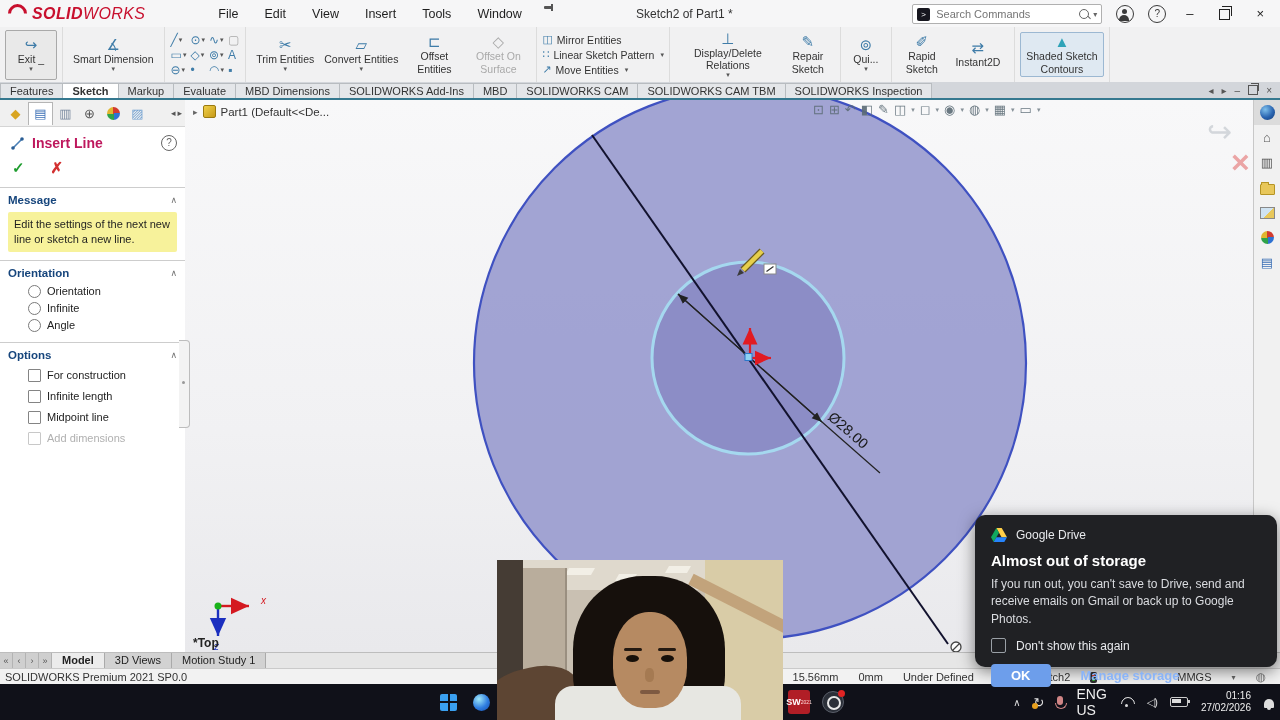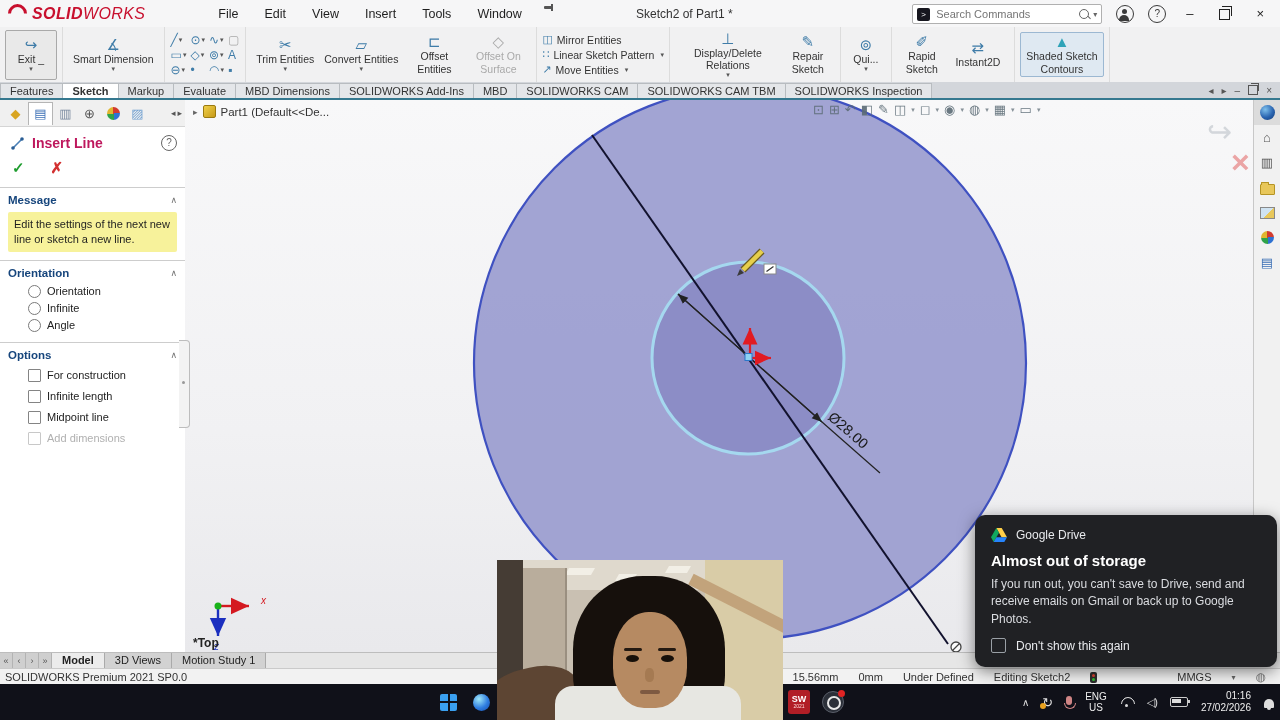--- a/index.html
+++ b/index.html
@@ -148,35 +148,35 @@
   .sb-globe{font-size:12px;color:#777}
 
   
   #taskbar{position:absolute;left:0;top:684px;width:1280px;height:36px;background:#101119}
   #tb-center{position:absolute;left:440px;top:0;height:36px;display:flex;align-items:center;gap:16px}
   .win-start{width:17px;height:17px;background:
       linear-gradient(#101119,#101119) 50% 0/2px 100% no-repeat,
       linear-gradient(#101119,#101119) 0 50%/100% 2px no-repeat,#3aa0f0;border-radius:2px}
   .edge-ic{width:17px;height:17px;border-radius:50%;background:radial-gradient(circle at 35% 30%,#9fe8f8,#2f7de0 55%,#1449a8)}
   #tb-after{position:absolute;left:788px;top:0;height:36px;display:flex;align-items:center;gap:12px}
-  .sw-ic{width:22px;height:24px;background:#b11e26;border-radius:3px;color:#fff;display:flex;flex-direction:column;
+  .sw-ic{width:22px;height:24px;background:#b11e26;border-radius:3px;color:#fff;display:flex;
          align-items:center;justify-content:center;line-height:1}
   .sw-ic .a{font-size:9px;font-weight:bold}
   .sw-ic .b{font-size:5px;color:#ffd9d9}
   .obs-ic{width:20px;height:20px;border-radius:50%;background:#2b2f38;border:1px solid #5a5f6a;position:relative}
   .obs-ic::before{content:"";position:absolute;left:4px;top:4px;width:10px;height:10px;border:2px solid #e8e8e8;border-radius:50%}
   .obs-ic::after{content:"";position:absolute;right:-2px;top:-2px;width:7px;height:7px;border-radius:50%;background:#e02424}
   #tb-tray{position:absolute;right:6px;top:0;height:36px;display:flex;align-items:center;gap:13px;color:#e8e8e8}
   .tray-chevron{font-size:10px;color:#ddd}
   .sync-ic{font-size:13px;color:#ddd;position:relative}
   .sync-ic::after{content:"";position:absolute;left:-2px;bottom:1px;width:6px;height:6px;border-radius:50%;background:#e8a01e}
   .mic-ic{width:6px;height:9px;background:#d08585;border-radius:3px;position:relative;margin-top:-4px}
   .mic-ic::after{content:"";position:absolute;left:-2px;top:7px;width:10px;height:5px;border:1.4px solid #d08585;
                  border-top:none;border-radius:0 0 6px 6px}
-  .lang{font-size:10px;line-height:1.15;text-align:center;color:#eee}
+  .lang{font-size:14px;line-height:1.15;text-align:left;color:#eee}
   .wifi-ic{width:14px;height:10px;position:relative}
   .wifi-ic::before{content:"";position:absolute;left:1px;top:0;width:12px;height:12px;border:1.6px solid #ddd;
                    border-radius:50%;border-bottom-color:transparent;border-left-color:transparent;transform:rotate(-45deg)}
   .wifi-ic::after{content:"";position:absolute;left:5.5px;top:7px;width:3px;height:3px;border-radius:50%;background:#ddd}
   .vol-ic{font-size:11px;color:#ddd;letter-spacing:-1px}
   .batt-ic{width:16px;height:8px;border:1px solid #ccc;border-radius:2px;position:relative}
   .batt-ic::before{content:"";position:absolute;left:1px;top:1px;width:9px;height:4px;background:#ddd}
   .batt-ic::after{content:"";position:absolute;right:-3px;top:2px;width:2px;height:3px;background:#ccc}
   .clock{font-size:10px;line-height:1.2;text-align:right;color:#eee}
   .bell-ic{width:10px;height:9px;background:#ddd;border-radius:5px 5px 1px 1px;position:relative;margin-top:2px}
@@ -656,20 +656,24 @@
       <polygon points="5.3,0 0,9.3 2.7,14 8,4.7" fill="#11a860"></polygon>
       <polygon points="2.7,14 13.3,14 16,9.3 5.4,9.3" fill="#2684fc"></polygon>
     </svg>
     <span id="dp-app">Google Drive</span>
   </div>
   <div id="dp-title">Almost out of storage</div>
   <div id="dp-body">If you run out, you can't save to Drive, send and receive emails on Gmail or back up to Google Photos.</div>
   <div id="dp-checkrow">
     <span class="dp-cbox"></span>
     <span id="dp-checklabel">Don't show this again</span>
+  </div>
+  <div id="dp-btnrow">
+    <button id="dp-ok">OK</button>
+    <span id="dp-manage">Manage storage</span>
   </div>
 </div>
 
 <div id="webcam">
   <span class="wc-ceiling"></span>
   <span class="wc-light" style="left:70px;top:8px"></span>
   <span class="wc-light" style="left:120px;top:14px;width:18px"></span>
   <span class="wc-light" style="left:170px;top:6px;width:22px"></span>
   <span class="wc-leftwall"></span>
   <span class="wc-doorframe"></span>

